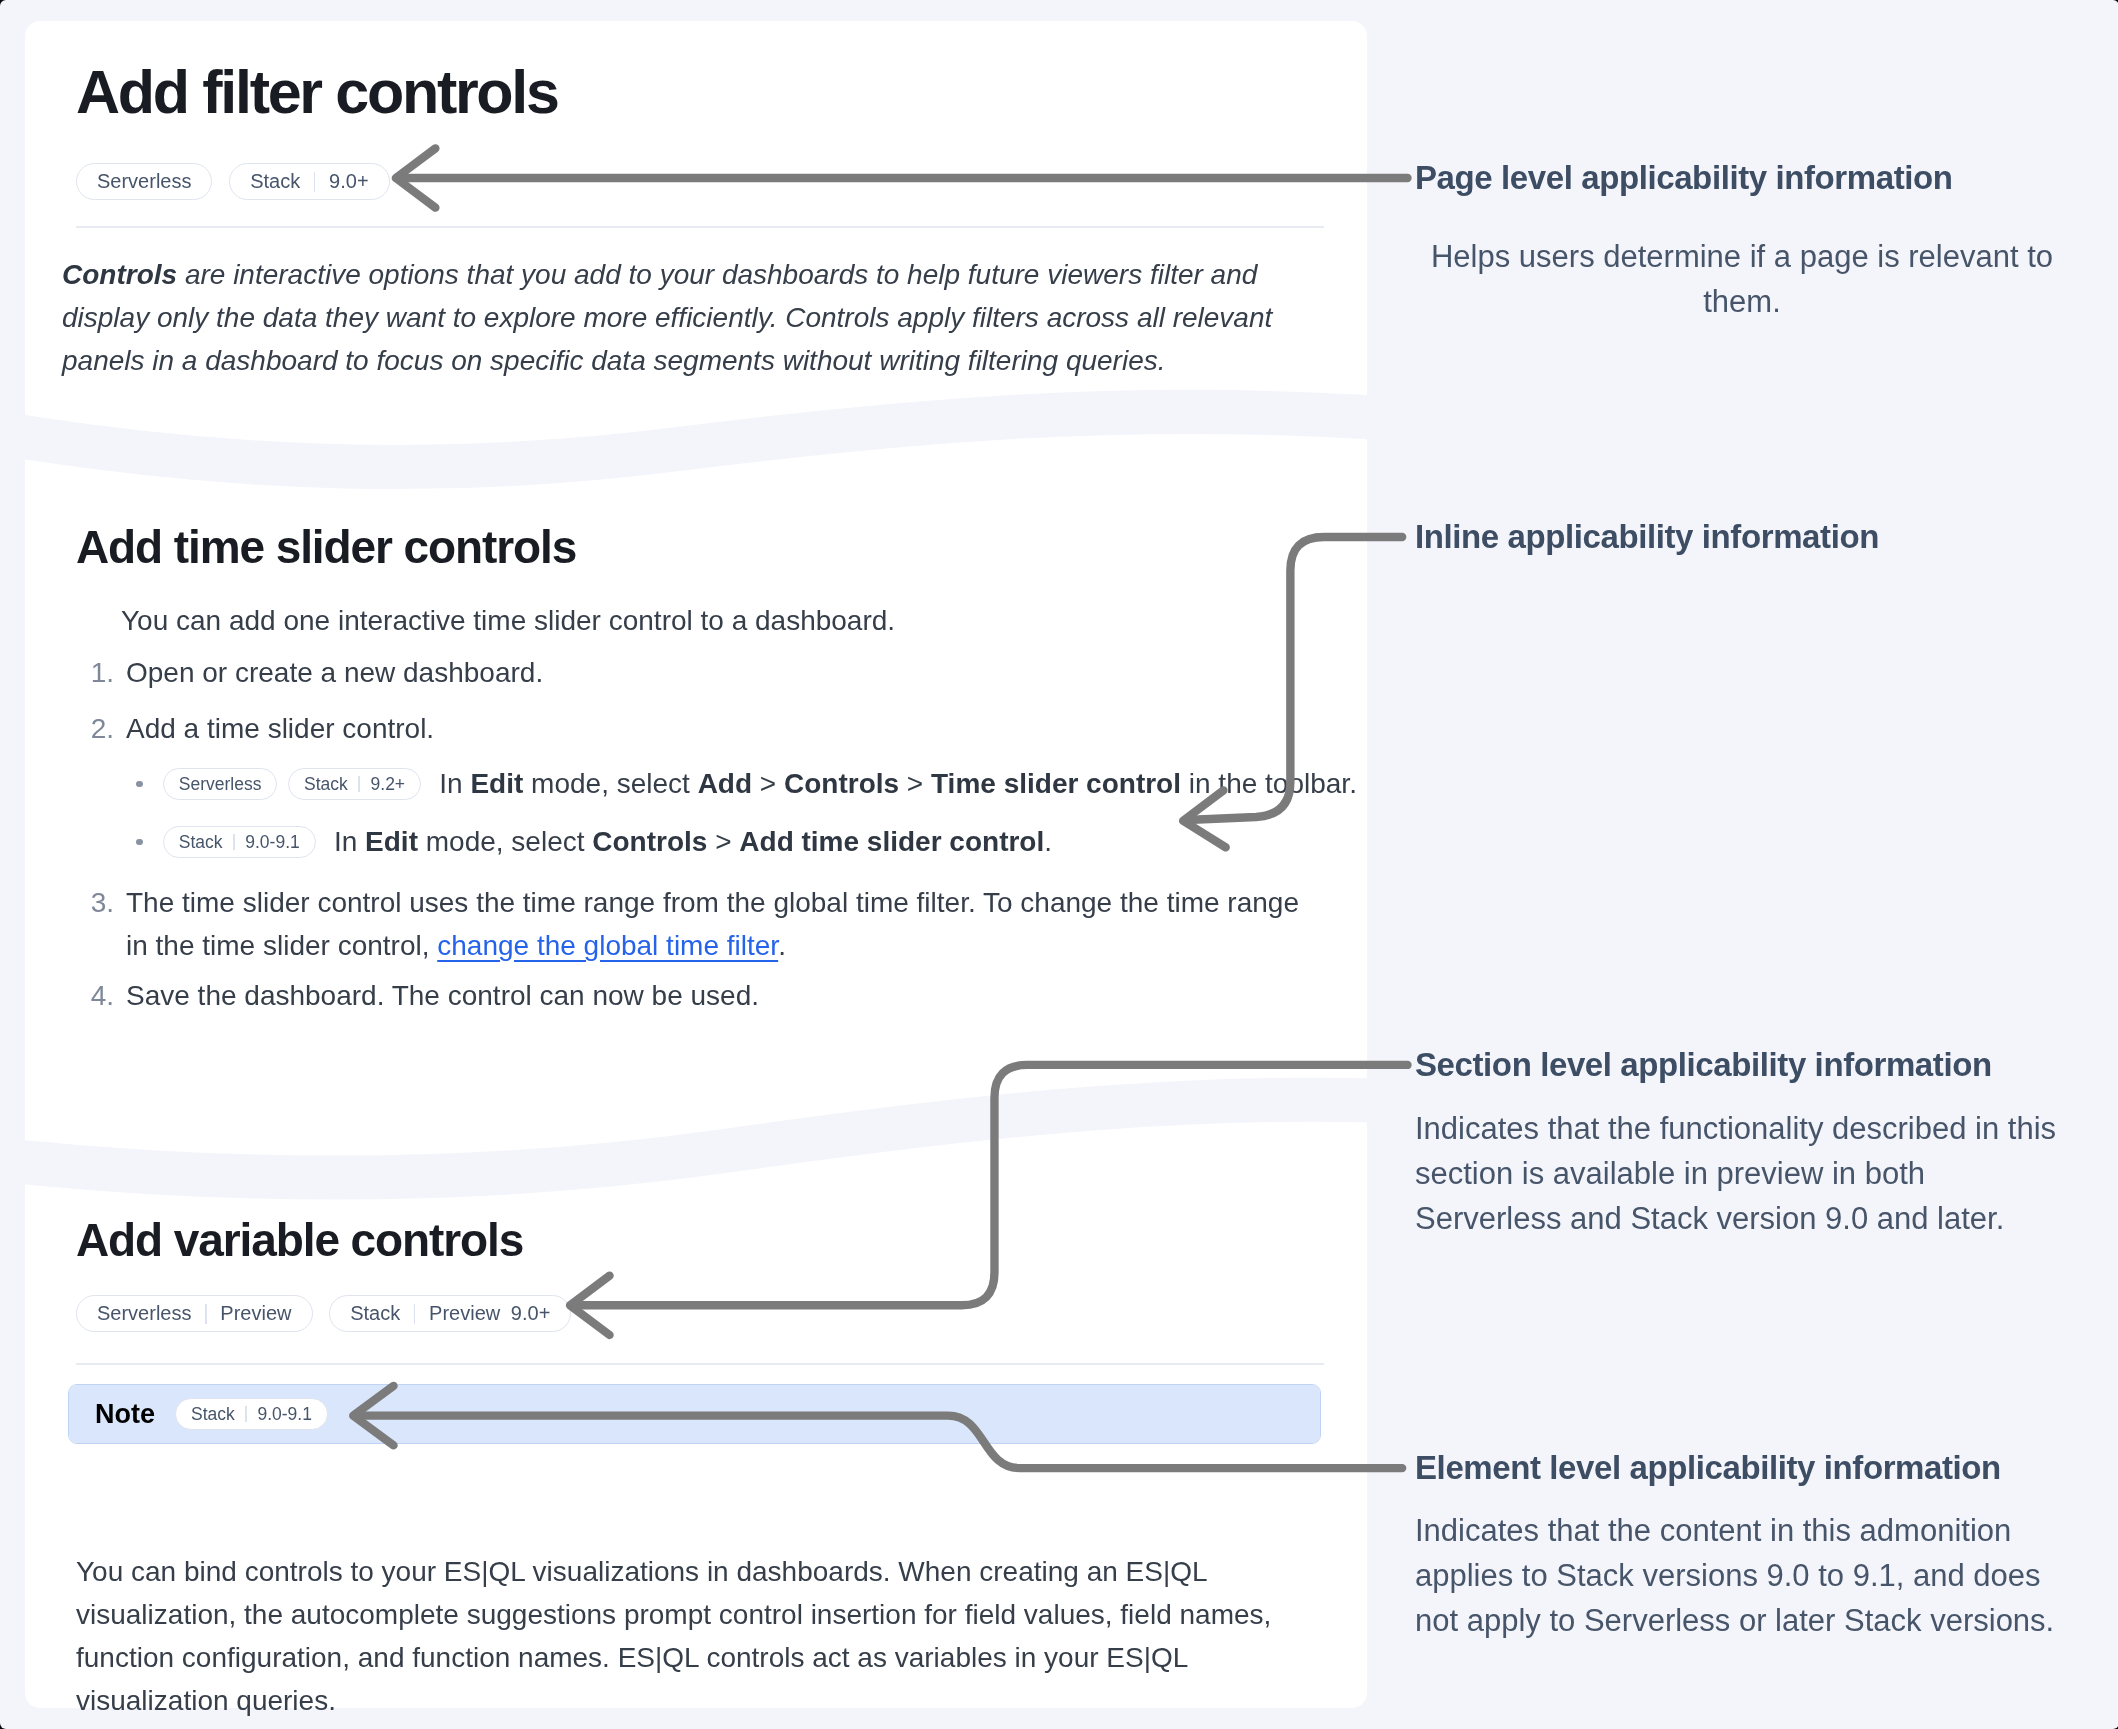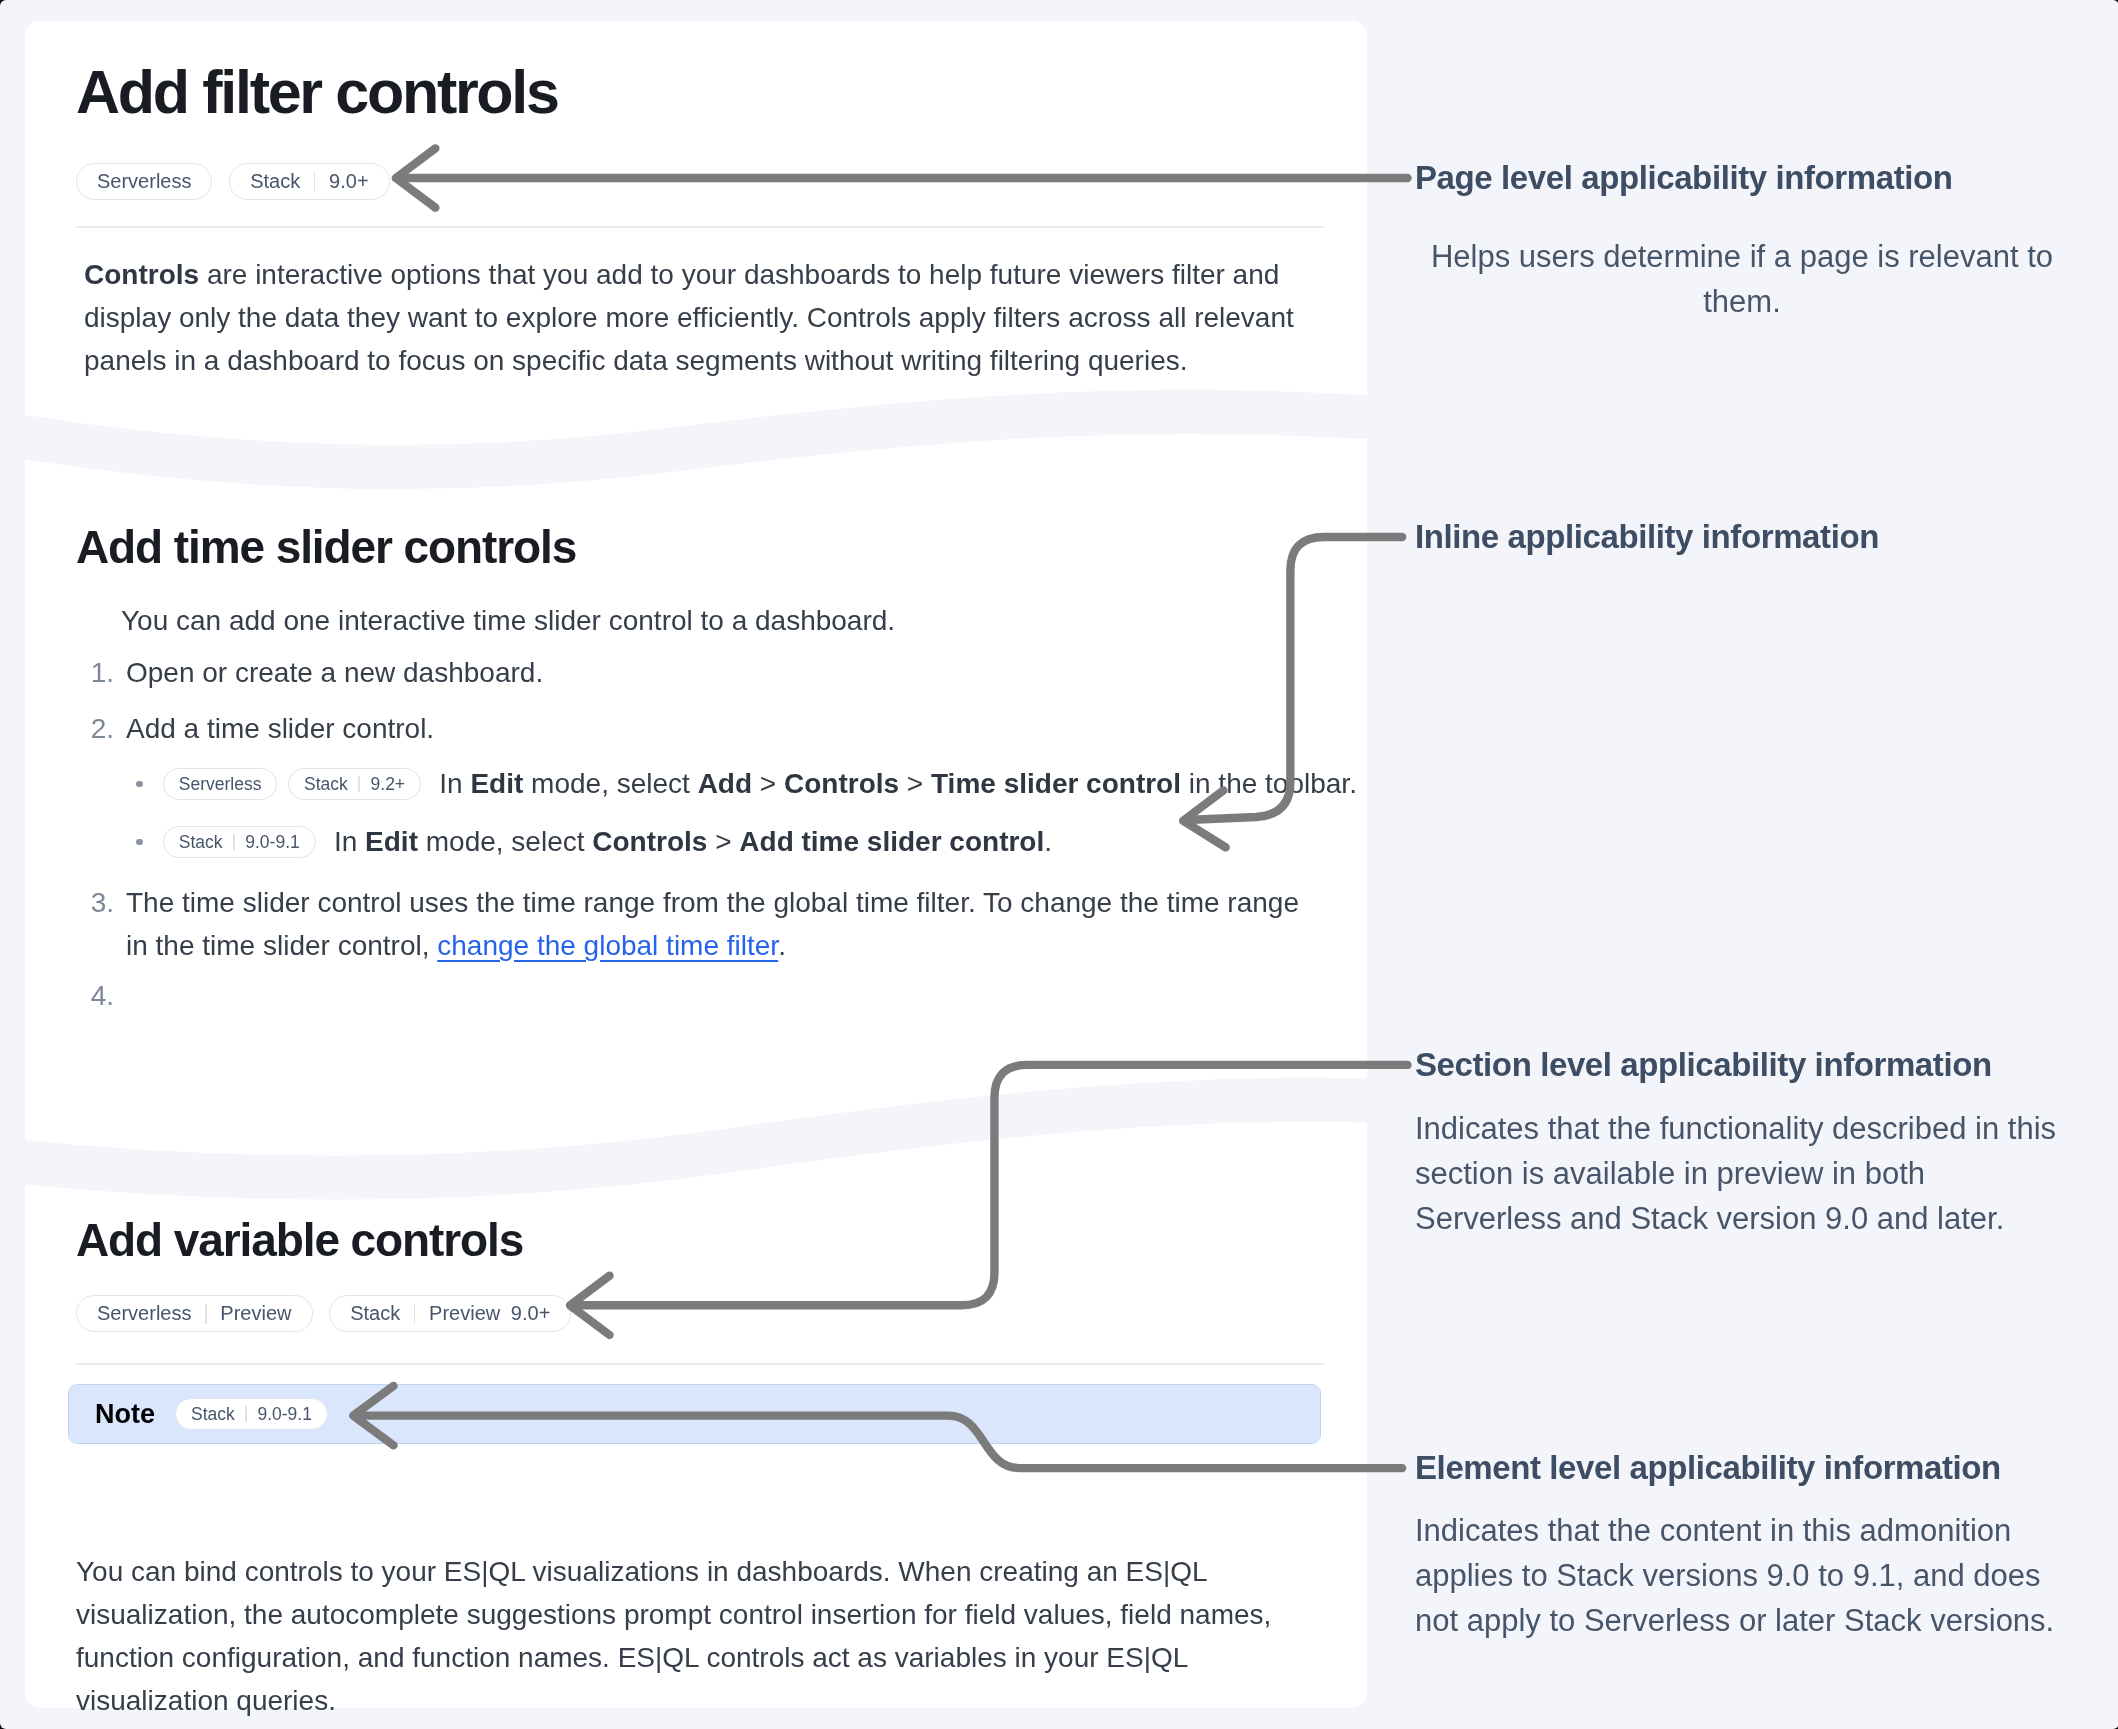--- a/index.html
+++ b/index.html
@@ -57,21 +57,21 @@
     </span>
     <span class="badge">
       <span>Stack</span>
       <span class="divider"></span>
       <span>9.0+</span>
     </span>
   </div>
 
   <div class="hr abs" style="left:76px;top:226px;width:1248px;"></div>
 
-  <div class="para abs" style="left:84px;top:253px;width:1255px;">
+  <div class="para abs" style="left:62px;top:253px;width:1255px;font-style:italic;">
     <b>Controls</b><span> are interactive options that you add to your dashboards to help future viewers filter and display only the data they want to explore more efficiently. Controls apply filters across all relevant panels in a dashboard to focus on specific data segments without writing filtering queries.</span>
   </div>
 
   <h2 class="doc-h2 abs" style="left:76px;top:520px;">Add time slider controls</h2>
 
   <div class="para abs" style="left:76px;top:599px;width:1255px;margin-left:45px;">You can add one interactive time slider control to a dashboard.</div>
 
   <div class="olrow abs" style="left:76px;top:651px;width:1248px;">
     <span class="olnum">1.</span>
     <span>Open or create a new dashboard.</span>
@@ -105,20 +105,21 @@
     <span class="bultext"><span>In </span><b>Edit</b><span> mode, select </span><b>Controls</b><span> &gt; </span><b>Add time slider control</b><span>.</span></span>
   </div>
 
   <div class="olrow abs" style="left:76px;top:881px;width:1232px;">
     <span class="olnum">3.</span>
     <span><span>The time slider control uses the time range from the global time filter. To change the time range in the time slider control, </span><a class="doclink">change the global time filter</a><span>.</span></span>
   </div>
 
   <div class="olrow abs" style="left:76px;top:974px;width:1248px;">
     <span class="olnum">4.</span>
+    <span>Save the dashboard. The control can now be used.</span>
   </div>
 
   <h2 class="doc-h2 abs" style="left:76px;top:1213px;">Add variable controls</h2>
 
   <div class="badge-row abs" style="left:76px;top:1295px;">
     <span class="badge">
       <span>Serverless</span>
       <span class="divider"></span>
       <span>Preview</span>
     </span>

